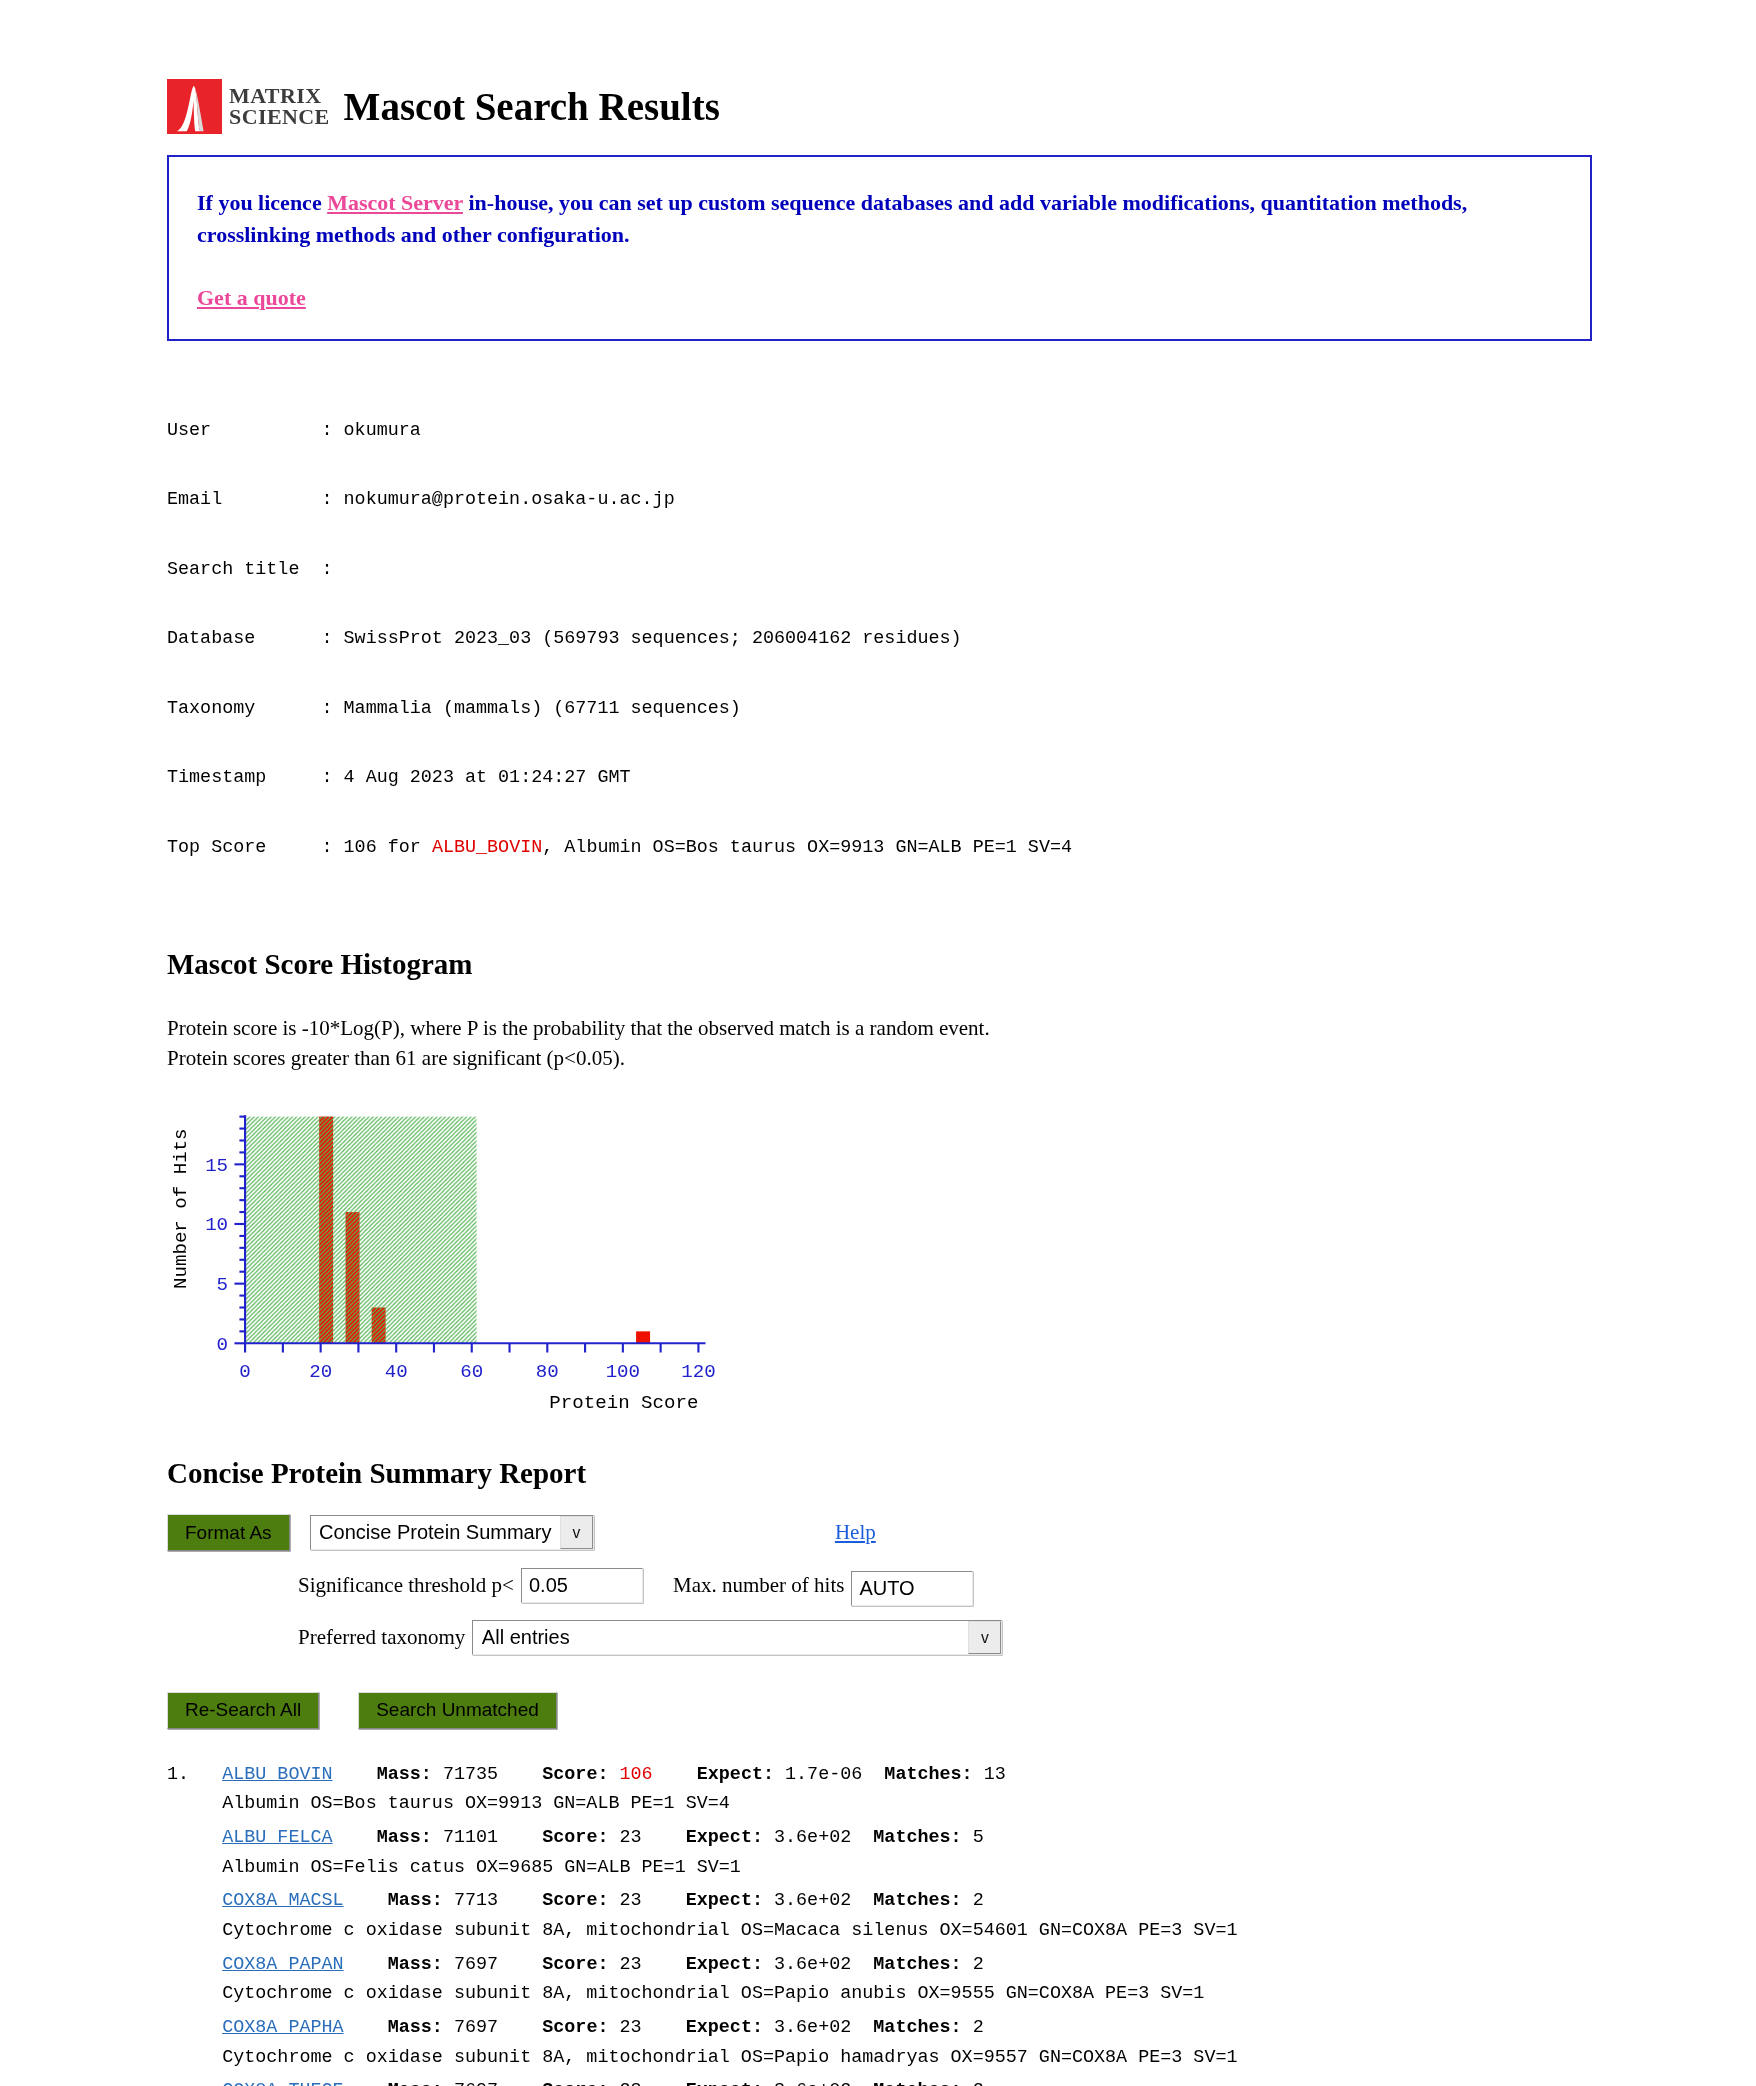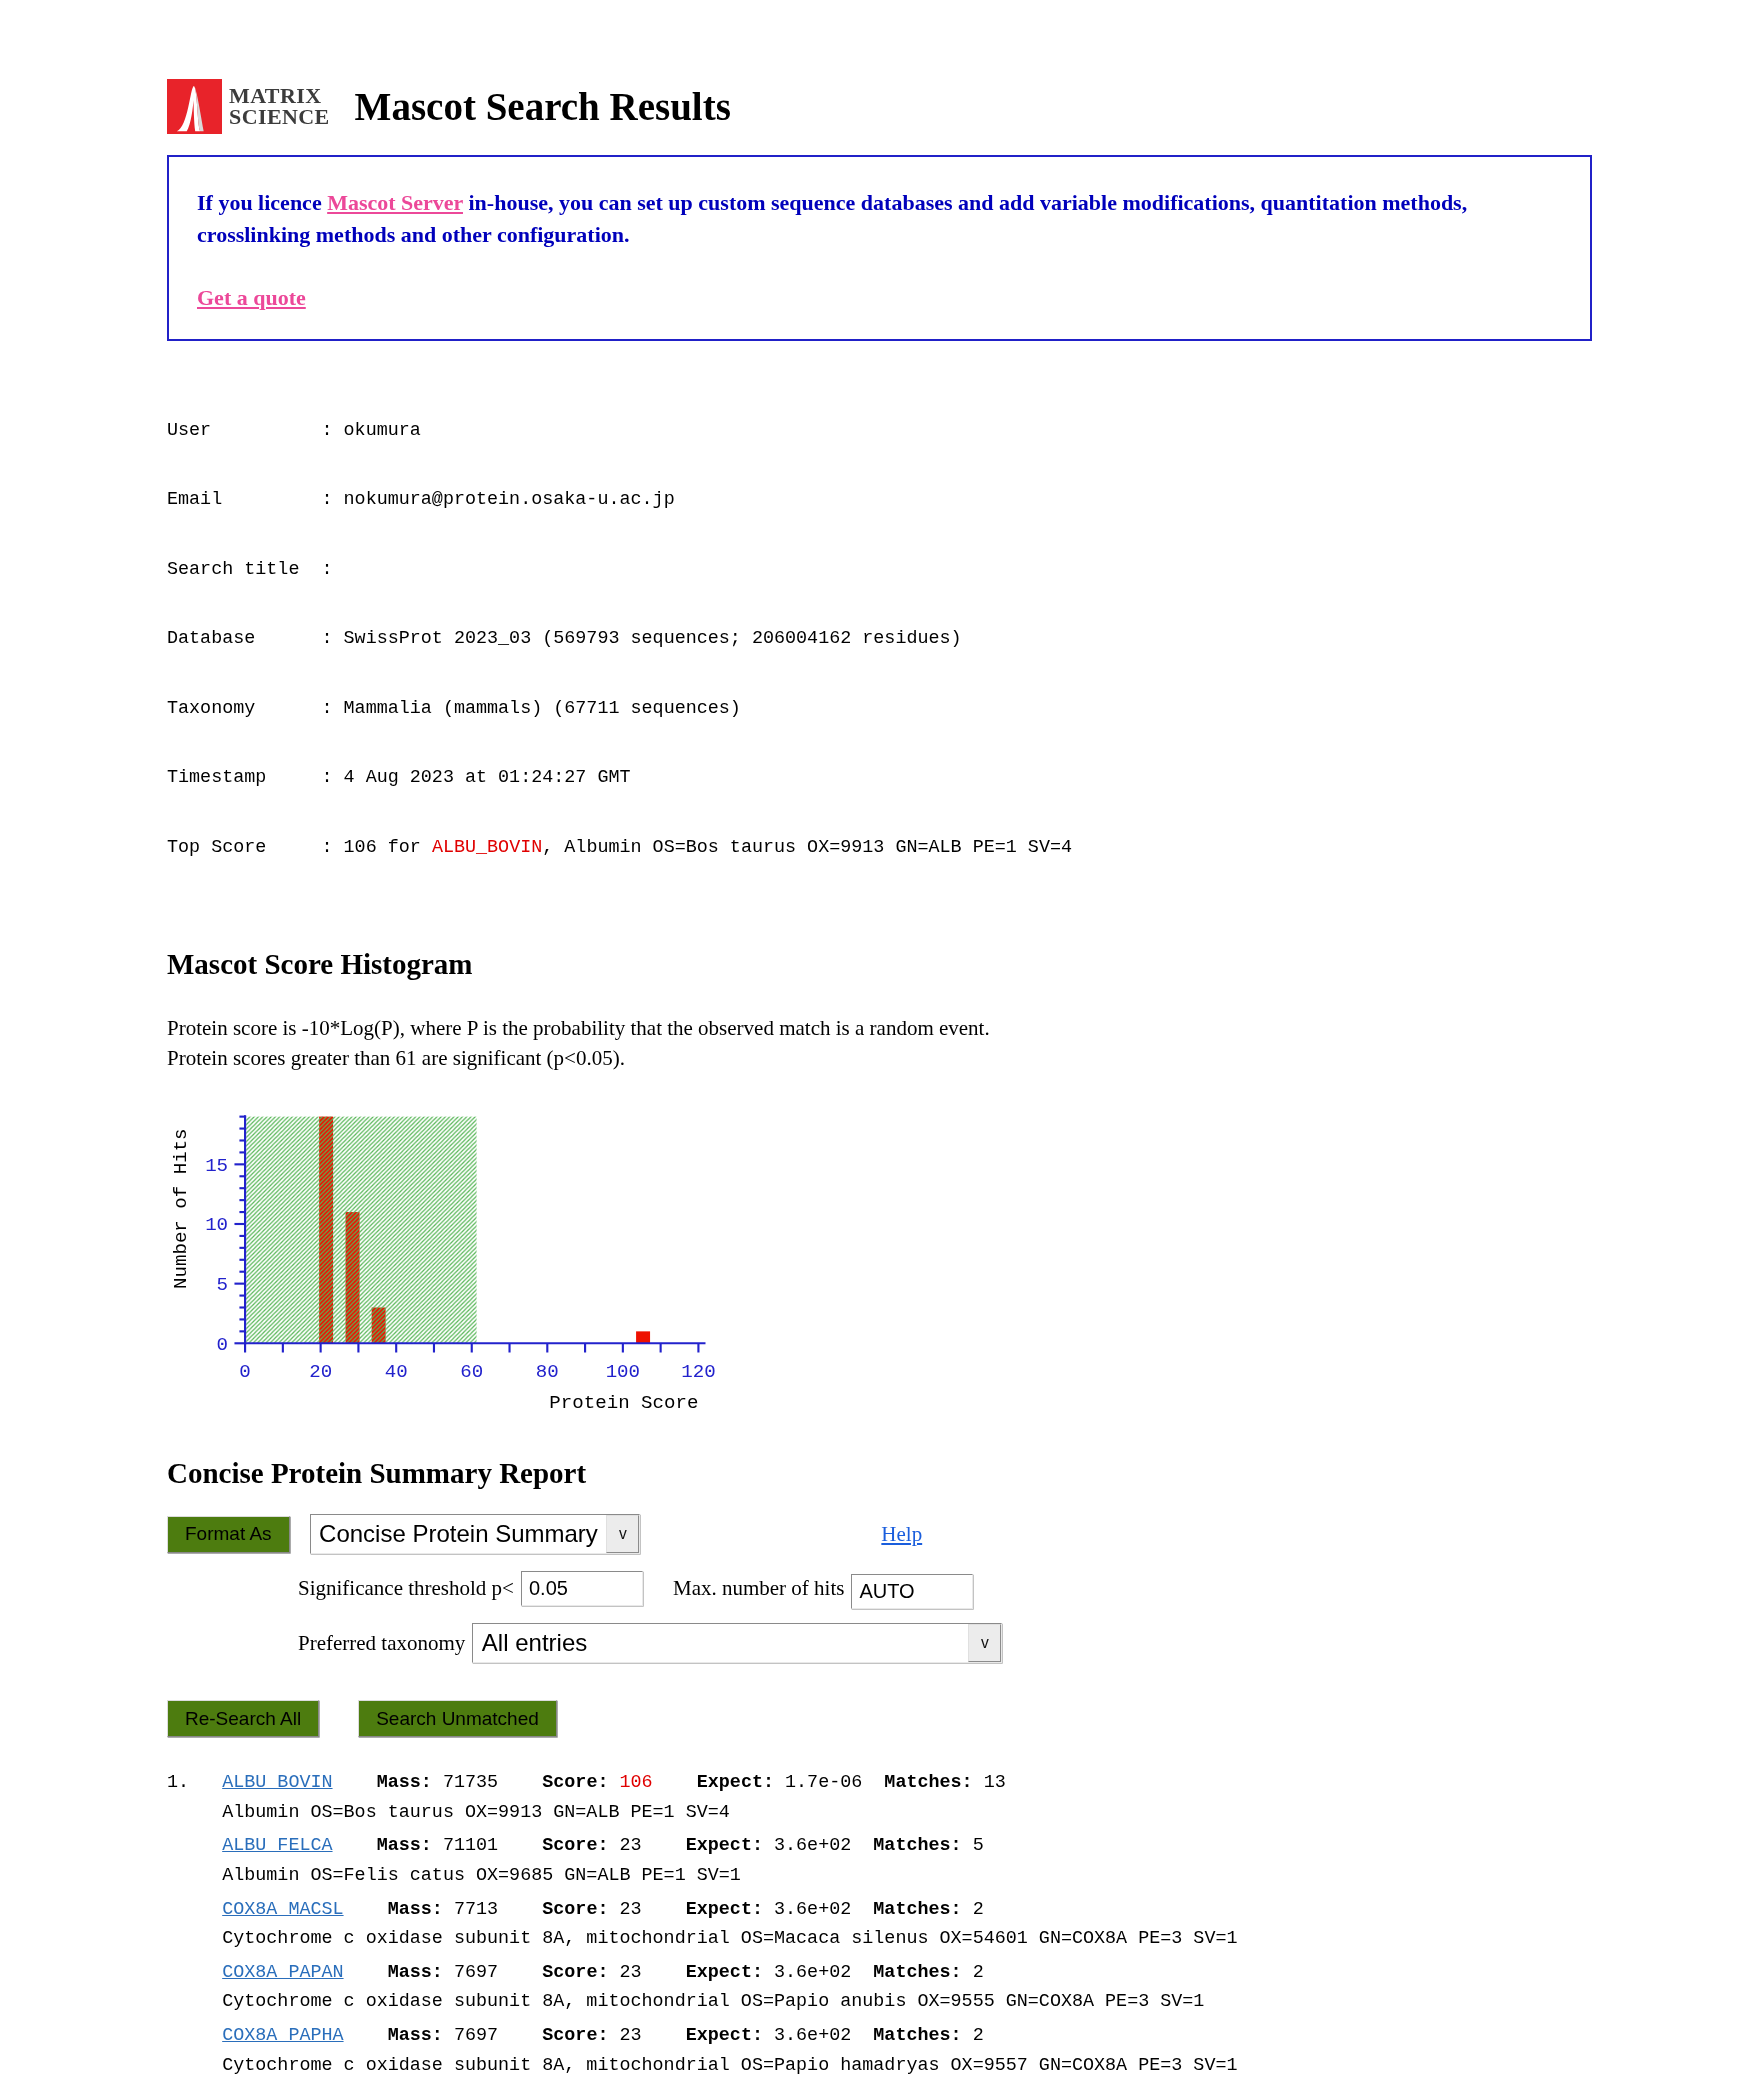--- a/index.html
+++ b/index.html
@@ -1,20 +1,20 @@
 <!DOCTYPE html>
 <html style="font-size:11.3px"><head>
 <meta charset="utf-8">
 <style>
   html,body{margin:0;padding:0;background:#fff;color:#000;}
   body{font-family:"Liberation Serif",serif;width:1757px;}
   .page{width:1425px;margin-left:167px;padding-top:79px;padding-bottom:64px;}
 
   
-  .header{display:flex;align-items:center;gap:25px;}
+  .header{display:flex;align-items:center;gap:14px;}
   .logo{display:flex;align-items:center;gap:7px;}
   .logo-square{width:55px;height:55px;background:#e8232a;position:relative;flex:0 0 auto;}
   .logo-square svg{position:absolute;left:0;top:0;}
   .logo-text{font-weight:bold;font-size:22px;line-height:0.92;color:#3c3c3c;letter-spacing:0.4px;}
   h1.title{font-size:39px;margin:0;font-weight:bold;}
 
   
   .license-box{border:2.8px solid #2121c8;margin-top:21px;padding:30px 28px 25.5px 28px;
     color:#0000bb;font-weight:bold;font-size:22px;line-height:1.45;}
   .license-box a{color:#ec4899;}
@@ -30,21 +30,21 @@
 
   #chart{margin-top:33px;}
 
   
   .controls{margin-top:24px;font-size:21px;}
   .ctl-row{display:flex;align-items:center;margin-top:14px;}
   .btn{font-family:"Liberation Sans",sans-serif;font-size:19px;color:#000;background:#4d7c0f;
     border:1.4px outset #dcdcdc;box-shadow:0.7px 0.7px 0 #888;padding:6.4px 17px;cursor:pointer;}
   .fake-select{display:inline-flex;align-items:stretch;border-top:1.4px solid #8a8a8a;border-left:1.4px solid #8a8a8a;
     border-right:1.4px solid #e9e9e9;border-bottom:1.4px solid #e9e9e9;background:#fff;box-shadow:0.7px 0.7px 0 #aaa;}
-  .fs-value{font-family:"Liberation Sans",sans-serif;font-size:24px;padding:5px 8.5px;white-space:nowrap;}
+  .fs-value{font-family:"Liberation Sans",sans-serif;font-size:20px;padding:5px 8.5px;white-space:nowrap;}
   .fs-arrow{width:31px;background:#ececec;border:1.4px outset #e0e0e0;display:flex;align-items:center;
     justify-content:center;font-size:15.6px;color:#111;font-family:"Liberation Sans",sans-serif;}
   .tbox{font-family:"Liberation Sans",sans-serif;font-size:20px;border-top:1.4px solid #8a8a8a;border-left:1.4px solid #8a8a8a;
     border-right:1.4px solid #e9e9e9;border-bottom:1.4px solid #e9e9e9;box-shadow:0.7px 0.7px 0 #aaa;padding:5px 7px;}
   .help-link{color:#1a5edd;margin-left:241px;}
   .indent1{margin-left:131px;}
   .gap-l{margin-left:30px;}
   .btn-row{margin-top:37px;display:flex;gap:39px;}
 
   

